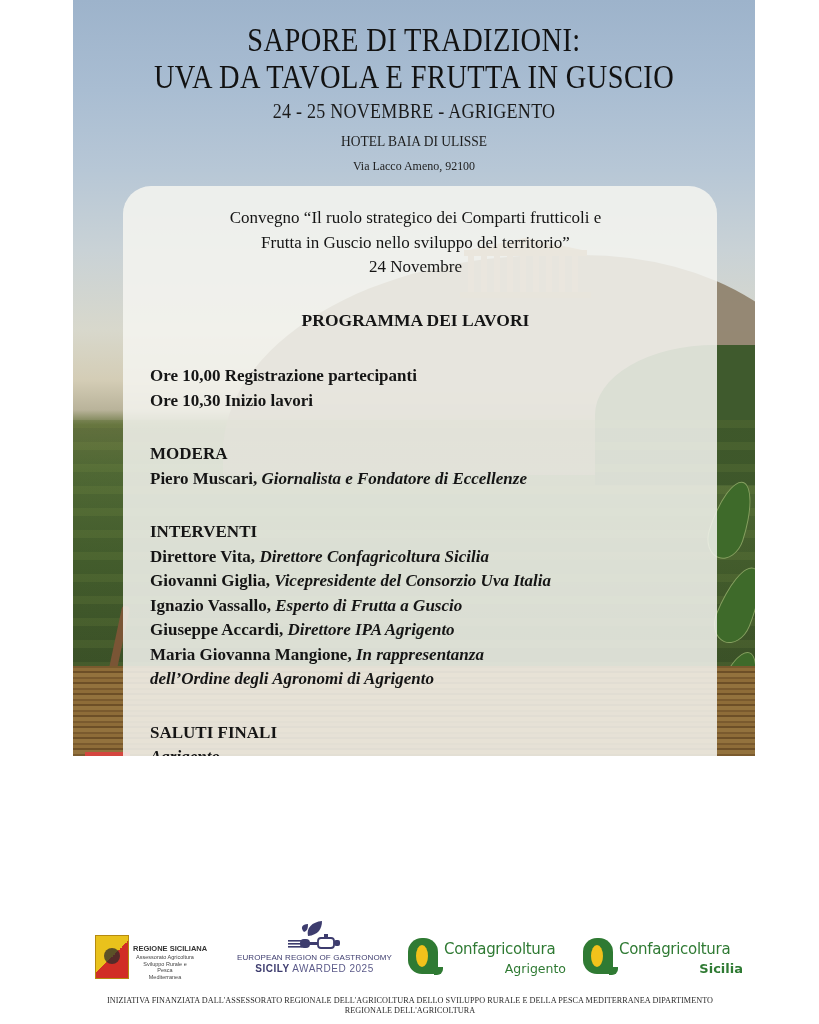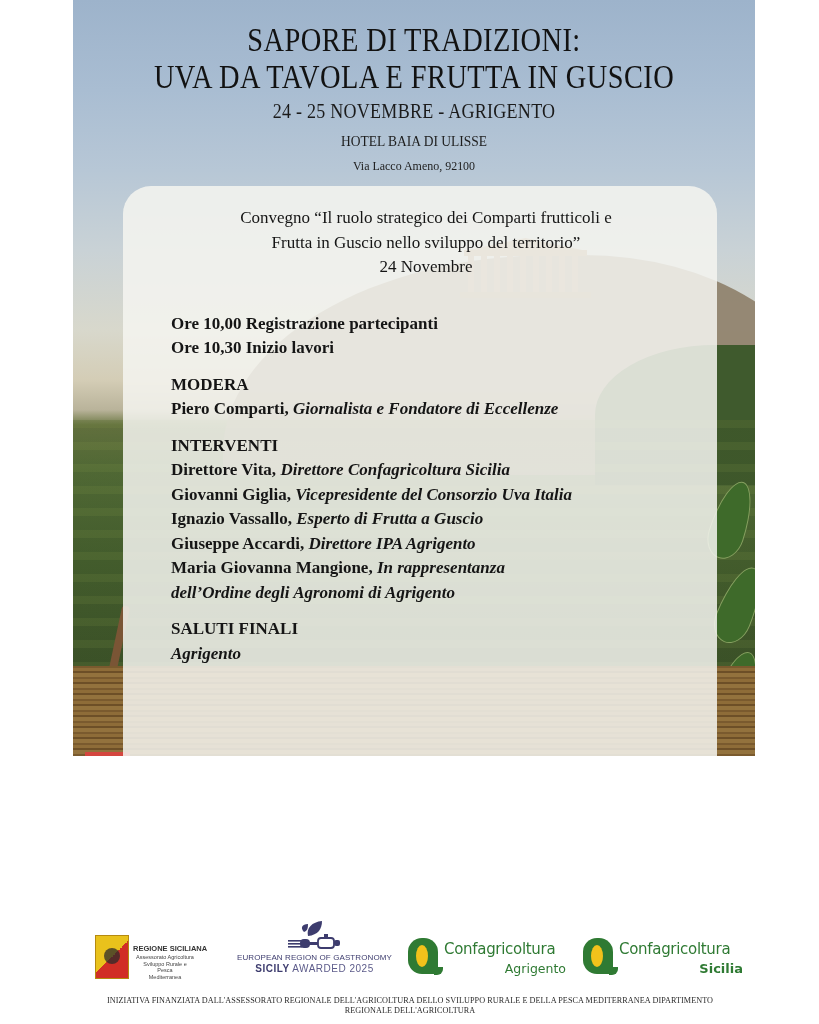--- a/index.html
+++ b/index.html
@@ -95,27 +95,27 @@
     .address {
       position: absolute; left: 0; top: 158px; width: 682px; text-align: center;
       font-size: 13px; color: #1d1d1d; transform: scaleX(0.92);
     }
 
     
     .card {
       position: absolute; left: 50px; top: 186px; width: 594px; height: 711px;
       background: rgba(244,244,240,0.86);
       border-radius: 28px;
-      padding: 20px 36px 0 48px;
+      padding: 20px 36px 0 27px;
     }
     .card-text { font-family: "Liberation Serif", serif; font-size: 17px; line-height: 24.5px; color: #151515; }
     .center { text-align: center; }
     .conv { margin-top: 0; }
     .programma { margin-top: 28px; font-weight: bold; font-size: 17.5px; }
-    .block { margin-top: 12px; }
+    .block { margin-top: 29px; }
     .block.first { margin-top: 32px; }
     .row { display: block; }
     .b { font-weight: bold; }
     .i { font-style: italic; font-weight: bold; }
 
     
     .footer { position: absolute; left: 0; top: 912px; width: 819px; height: 112px; background: #fff; }
     .logo-rs { position: absolute; left: 95px; top: 23px; width: 125px; height: 44px; padding-left: 24px; }
     .rs-shield {
       position: absolute; left: 0; top: 0; width: 34px; height: 44px;
@@ -201,30 +201,31 @@
   <div class="hotel">HOTEL BAIA DI ULISSE</div>
   <div class="address">Via Lacco Ameno, 92100</div>
 
   <div class="card card-text">
     <div class="center conv">
       <span class="row">Convegno “Il ruolo strategico dei Comparti frutticoli e</span>
       <span class="row">Frutta in Guscio nello sviluppo del territorio”</span>
       <span class="row">24 Novembre</span>
     </div>
 
+    <div class="center programma">PROGRAMMA DEI LAVORI</div>
 
     <div class="block first b">
       <span class="row">Ore 10,00 Registrazione partecipanti</span>
       <span class="row">Ore 10,30 Inizio lavori</span>
     </div>
 
     <div class="block">
       <span class="row b">MODERA</span>
       <span class="row">
-        <span class="b">Piero Comparti,</span>
+        <span class="b">Piero Muscari,</span>
         <span class="i">Giornalista e Fondatore di Eccellenze</span>
       </span>
     </div>
 
     <div class="block">
       <span class="row b">INTERVENTI</span>
       <span class="row">
         <span class="b">Direttore Vita,</span>
         <span class="i">Direttore Confagricoltura Sicilia</span>
       </span>

